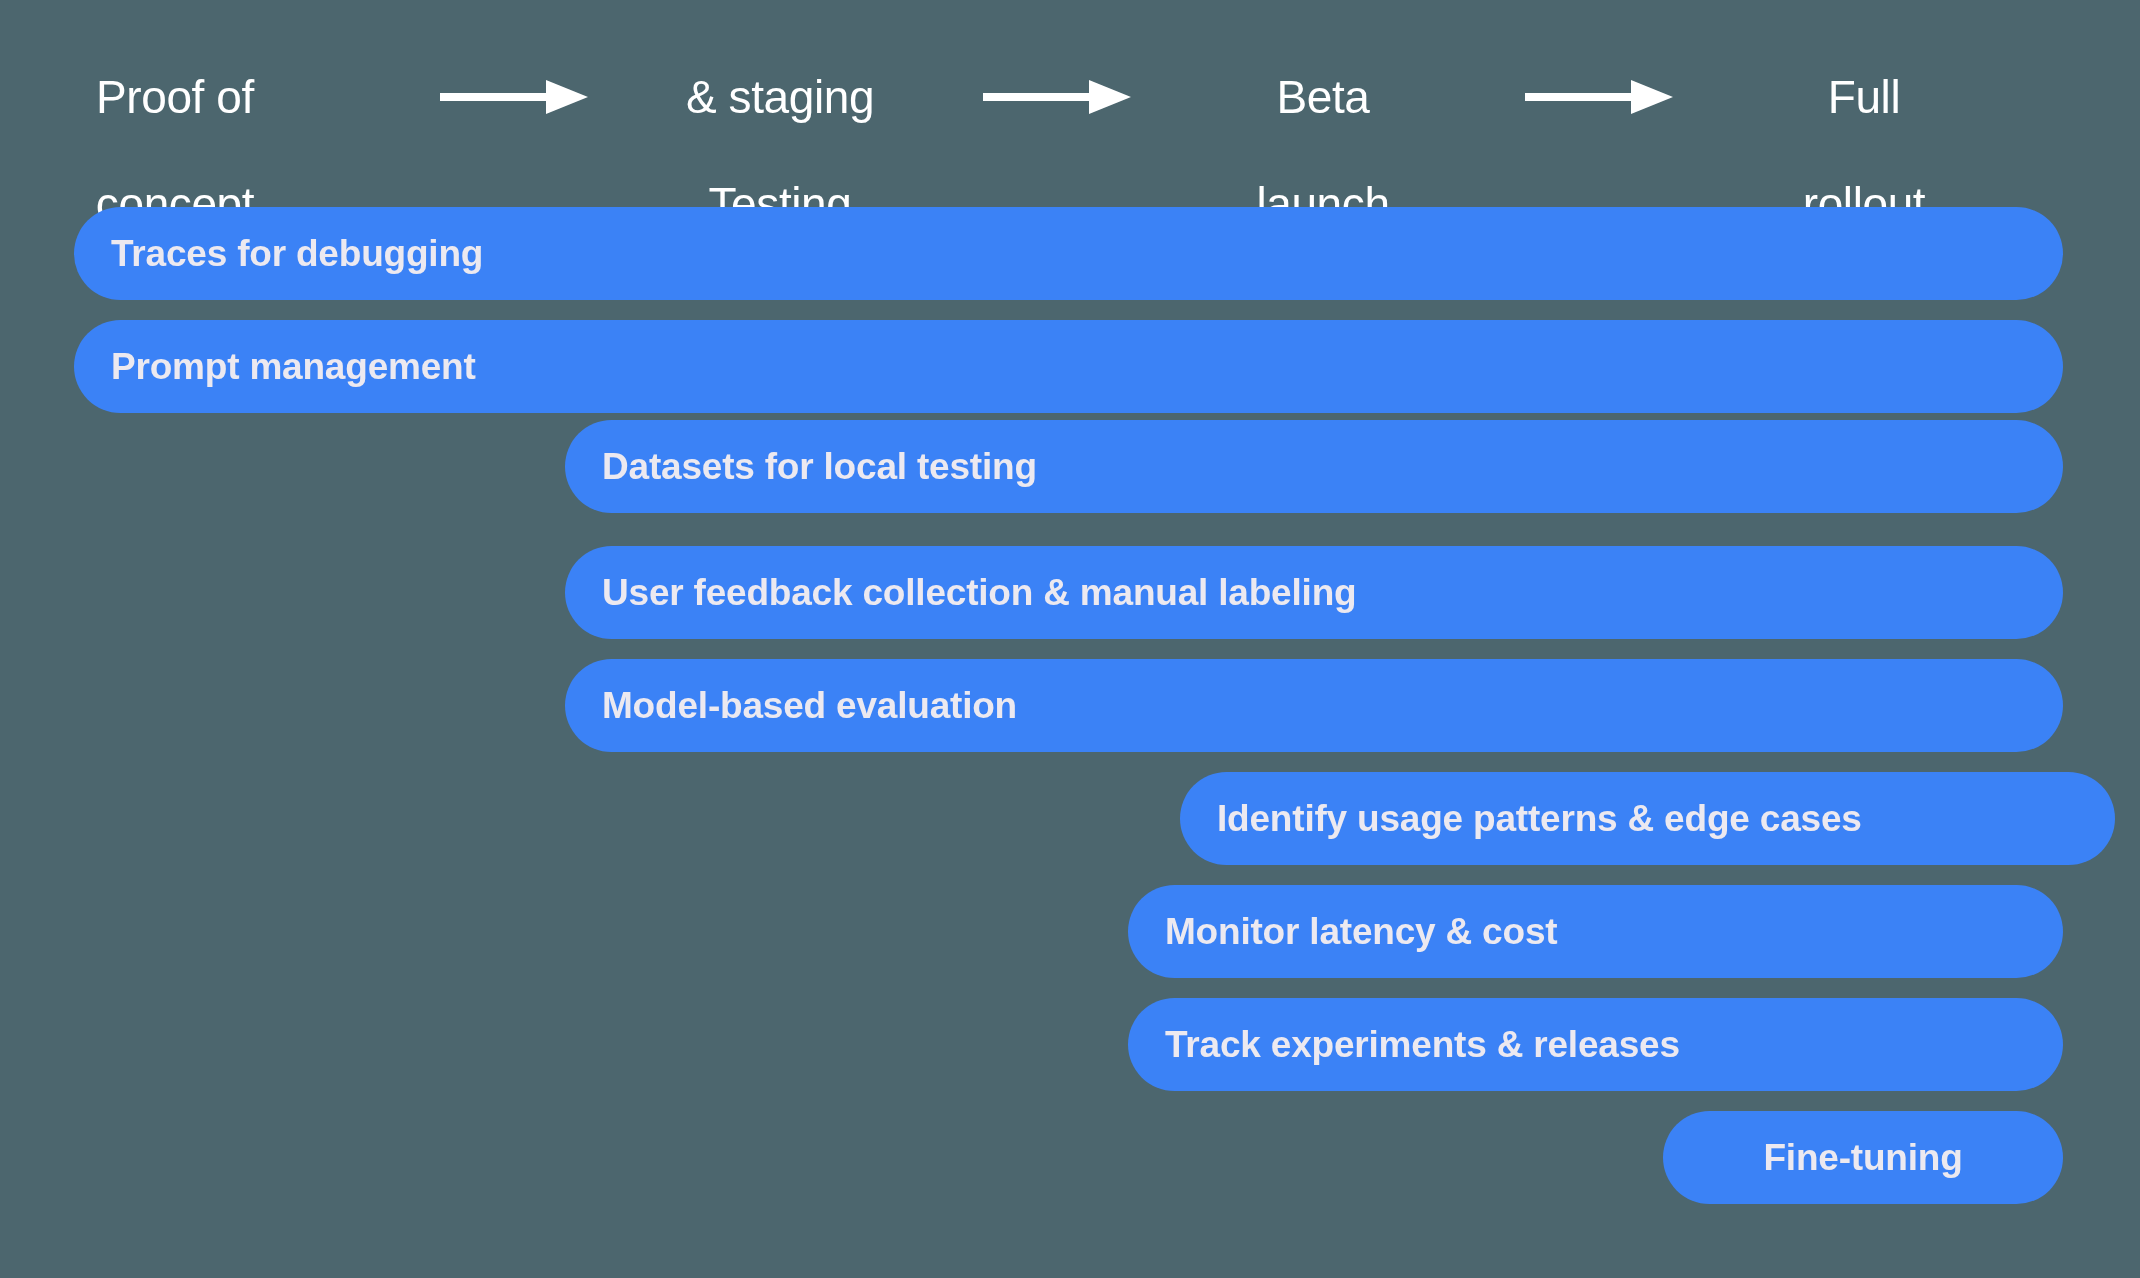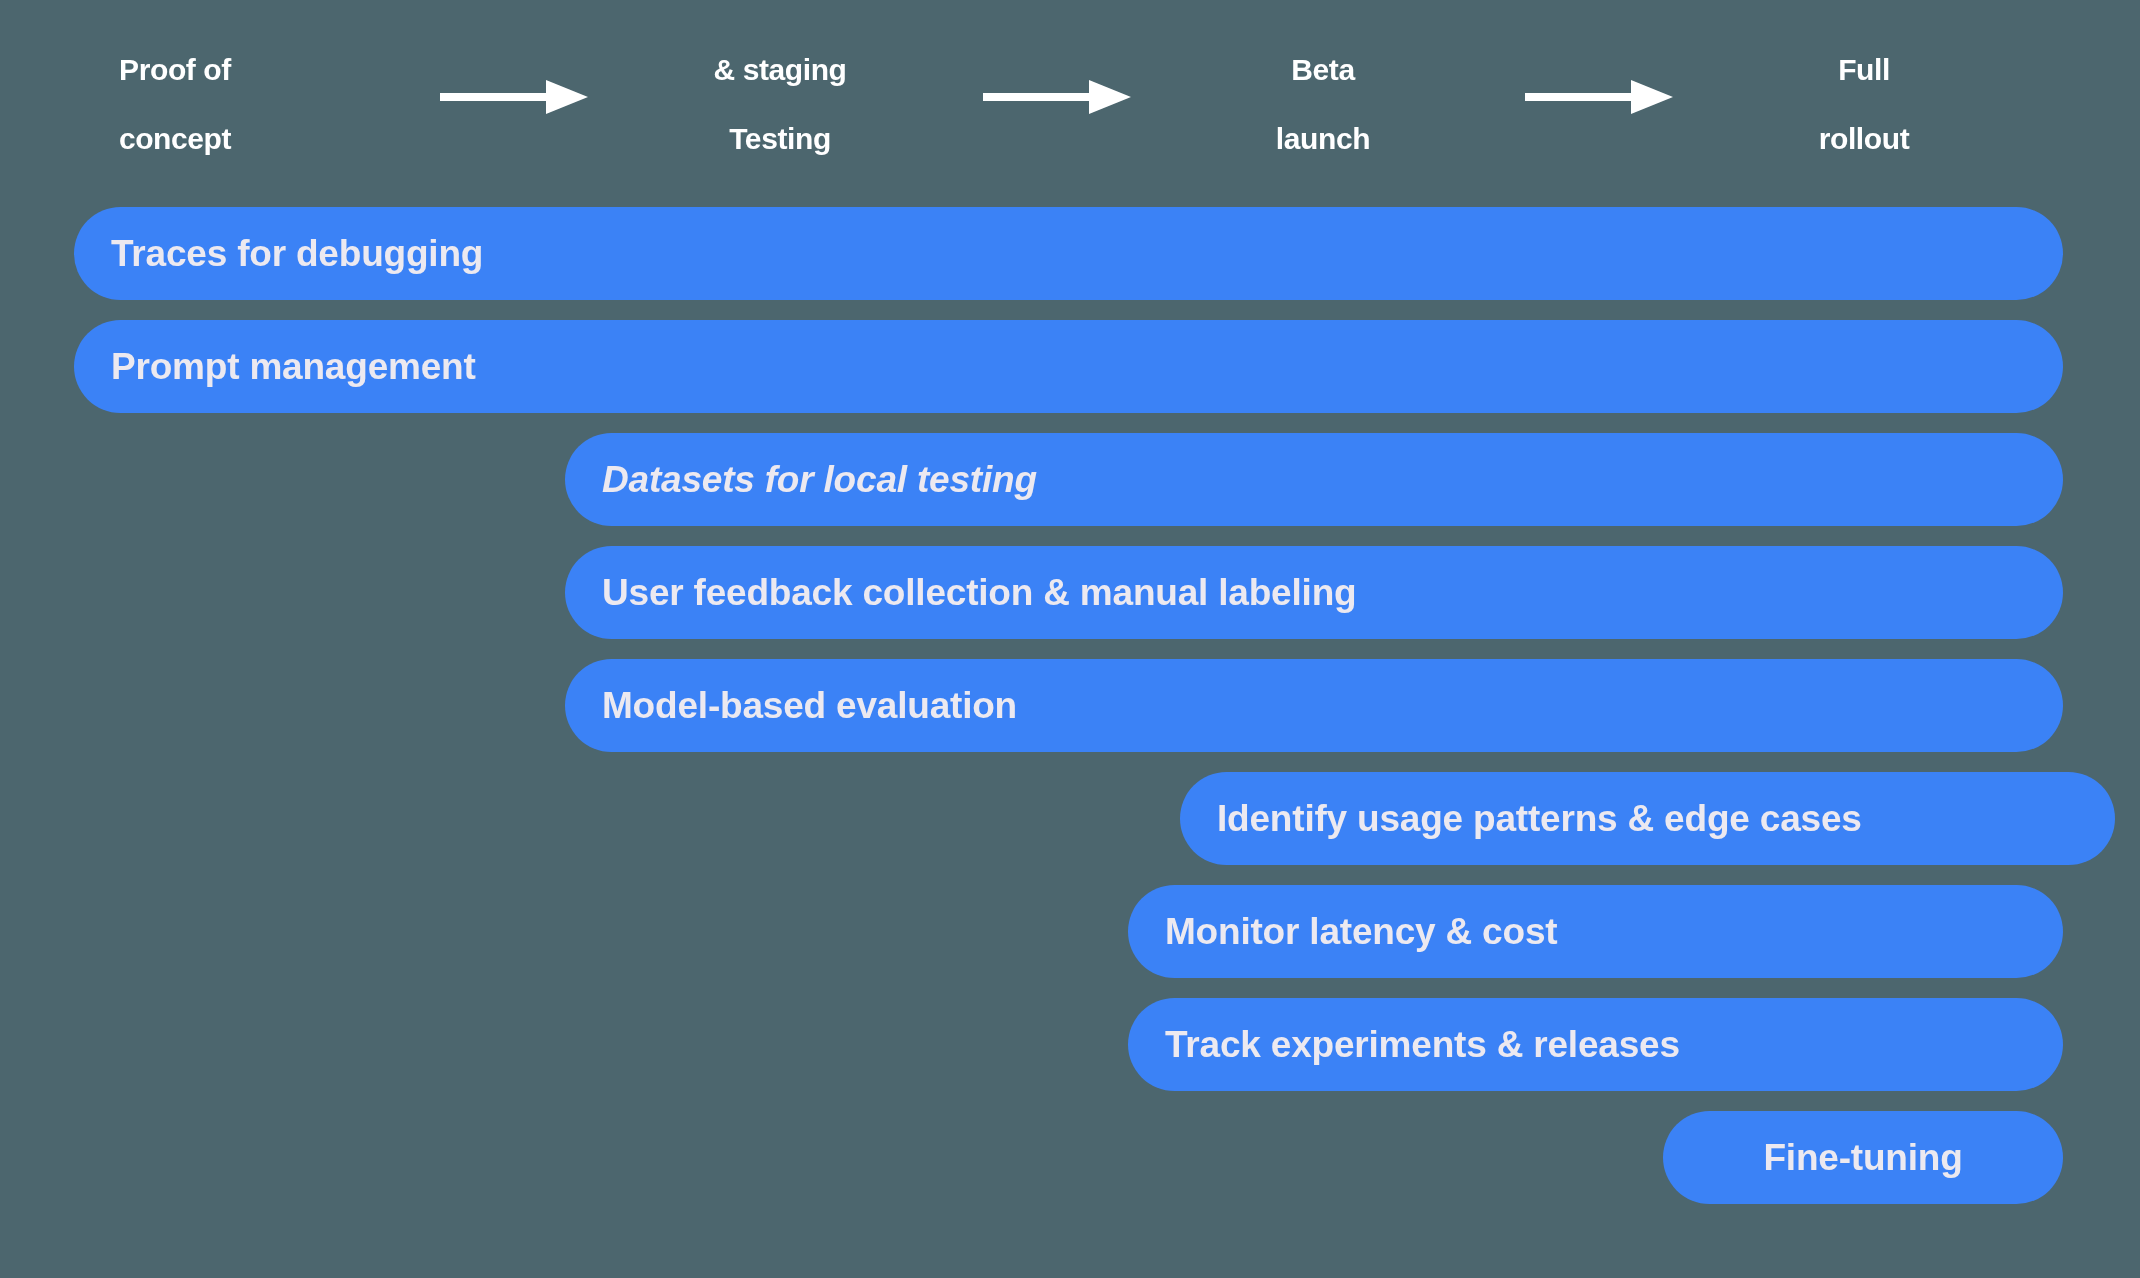--- a/index.html
+++ b/index.html
@@ -27,22 +27,22 @@
     top: 18px;
     left: 0;
     width: 2140px;
     height: 150px;
   }
   .stage-label {
     position: absolute;
     top: 0;
     text-align: center;
     color: #ffffff;
-    font-size: 30px;
-    font-weight: bold;
+    font-size: 46px;
+    font-weight: normal;
     line-height: 1.16;
     letter-spacing: -0.4px;
     white-space: pre-line;
   }
   .stage-label .ln {
     display: block;
   }
 
   
   .stage-arrow {
@@ -132,21 +132,21 @@
   </div>
 
   <div class="bar align-left" style="left:74px; width:1989px; top:207px;">
     <span class="bar-label">Traces for debugging</span>
   </div>
 
   <div class="bar align-left" style="left:74px; width:1989px; top:320px;">
     <span class="bar-label">Prompt management</span>
   </div>
 
-  <div class="bar align-left" style="left:565px; width:1498px; top:433px;font-style:italic;">
+  <div class="bar align-left" style="left:565px; width:1498px; top:420px;">
     <span class="bar-label">Datasets for local testing</span>
   </div>
 
   <div class="bar align-left" style="left:565px; width:1498px; top:546px;">
     <span class="bar-label">User feedback collection &amp; manual labeling</span>
   </div>
 
   <div class="bar align-left" style="left:565px; width:1498px; top:659px;">
     <span class="bar-label">Model-based evaluation</span>
   </div>

